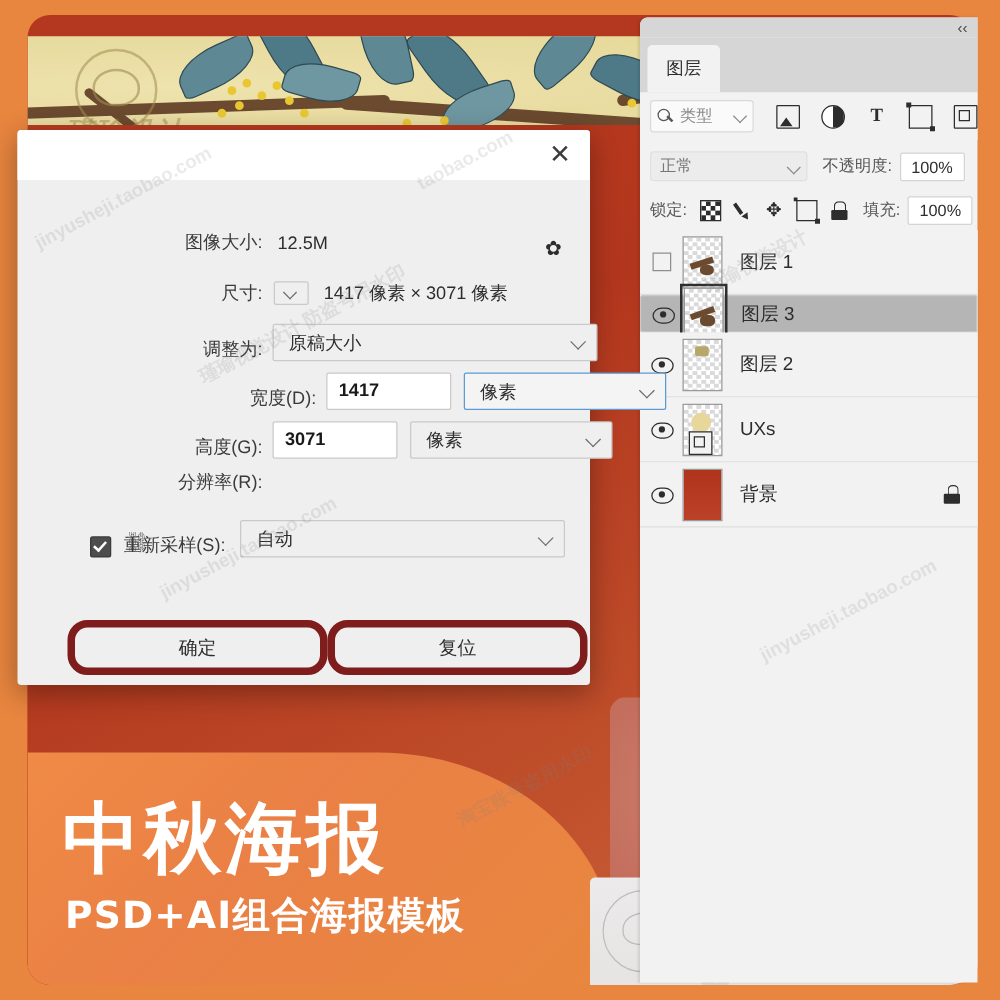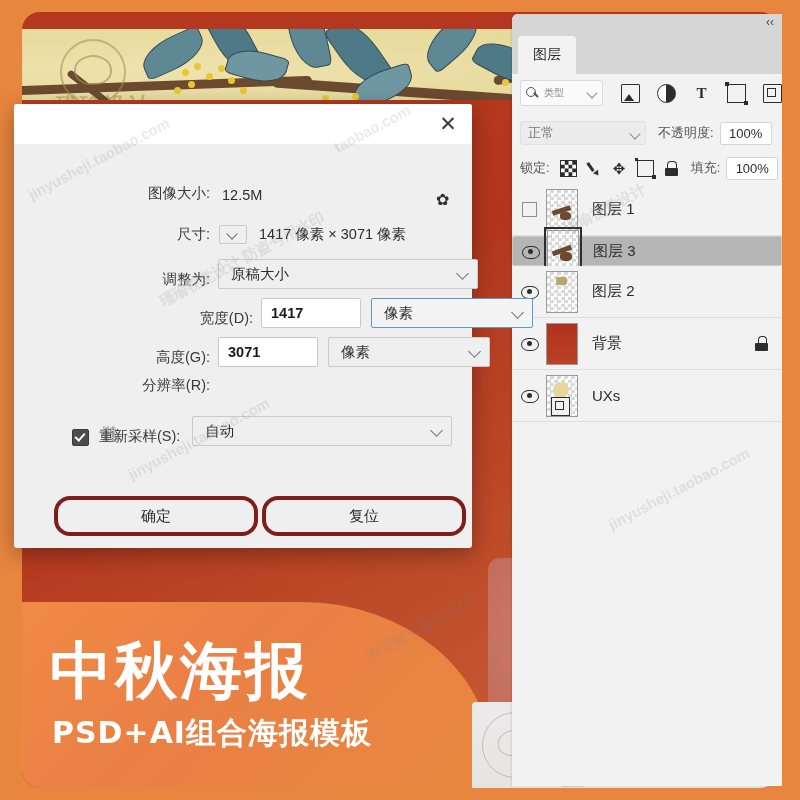--- a/index.html
+++ b/index.html
@@ -126,21 +126,21 @@
     position:absolute;left:0;top:60px;width:270px;height:38px;background:#f2f2f2;
     display:flex;align-items:center;
   }
   .search-box{
     margin-left:8px;width:104px;height:24px;background:#fafafa;border:1px solid #d9d9d9;
     border-radius:3px;display:flex;align-items:center;position:relative;
   }
   .search-ic{margin-left:5px;width:13px;height:13px;position:relative;}
   .search-ic::before{content:"";position:absolute;left:0;top:0;width:8px;height:8px;border:1.6px solid #555;border-radius:50%;}
   .search-ic::after{content:"";position:absolute;left:7px;top:7px;width:6px;height:1.6px;background:#555;transform:rotate(45deg);}
-  .search-lbl{margin-left:5px;font-size:10px;color:#8b8b8b;}
+  .search-lbl{margin-left:5px;font-size:13px;color:#8b8b8b;}
   .caret{position:absolute;right:6px;top:8px;width:7px;height:7px;border-right:1.4px solid #8b8b8b;border-bottom:1.4px solid #8b8b8b;transform:rotate(45deg);}
   .ficons{display:flex;align-items:center;gap:17px;margin-left:18px;}
   .ficon{width:17px;height:17px;position:relative;}
   .ic-image{border:1.6px solid #2d2d2d;border-radius:1px;}
   .ic-image::after{content:"";position:absolute;left:2px;bottom:1px;width:0;height:0;border-left:5px solid transparent;border-right:5px solid transparent;border-bottom:7px solid #2d2d2d;}
   .ic-adjust{border:1.6px solid #2d2d2d;border-radius:50%;background:linear-gradient(90deg,#fff 50%,#2d2d2d 50%);}
   .ic-type{font-size:15px;font-weight:bold;color:#2d2d2d;line-height:17px;text-align:center;font-family:"Liberation Serif",serif;}
   .ic-shape{border:1.6px solid #2d2d2d;}
   .ic-shape::before,.ic-shape::after{content:"";position:absolute;width:4px;height:4px;background:#2d2d2d;}
   .ic-shape::before{left:-3px;top:-3px;}
@@ -254,21 +254,21 @@
   .chain{
     position:absolute;left:86px;top:279px;width:14px;height:22px;color:#6d6d6d;
     font-size:15px;line-height:22px;
   }
   .chk{
     width:15px;height:15px;background:#4d4d4d;border:1px solid #3a3a3a;border-radius:2px;
     position:relative;
   }
   .chk::after{content:"";position:absolute;left:4px;top:1px;width:4px;height:8px;border-right:2px solid #fff;border-bottom:2px solid #fff;transform:rotate(42deg);}
   .btn{
-    position:absolute;height:32px;border:4px solid #7f1d1d;border-radius:16px;background:#efefef;
+    position:absolute;height:32px;border:6px solid #7f1d1d;border-radius:16px;background:#efefef;
     display:flex;align-items:center;justify-content:center;font-size:15px;color:#2d2d2d;
   }
   .wm{
     position:absolute;color:rgba(130,130,130,.17);font-size:15px;
     transform:rotate(-28deg);pointer-events:none;white-space:nowrap;font-weight:bold;
   }
 </style>
 </head>
 <body>
 
@@ -411,34 +411,34 @@
         <div class="thumb">
           <div class="art" style="left:9px;top:5px;width:11px;height:8px;background:#b6a86a;border-radius:2px;"></div>
         </div>
         <div class="lname">图层 2</div>
       </div>
 
       <div class="layer">
         <div class="eye">
           <div class="eye-ic"></div>
         </div>
+        <div class="thumb ux">
+          <div class="moonspot"></div>
+        </div>
+        <div class="smart-badge"></div>
+        <div class="lname">UXs</div>
+      </div>
+
+      <div class="layer">
+        <div class="eye">
+          <div class="eye-ic"></div>
+        </div>
         <div class="thumb bg-red"></div>
         <div class="lname">背景</div>
         <div class="row-lock"></div>
-      </div>
-
-      <div class="layer">
-        <div class="eye">
-          <div class="eye-ic"></div>
-        </div>
-        <div class="thumb ux">
-          <div class="moonspot"></div>
-        </div>
-        <div class="smart-badge"></div>
-        <div class="lname">UXs</div>
       </div>
 
     </div>
   </div>
 
   <div class="dialog">
     <div class="dlg-title">
       <div class="dlg-close">✕</div>
     </div>
 

